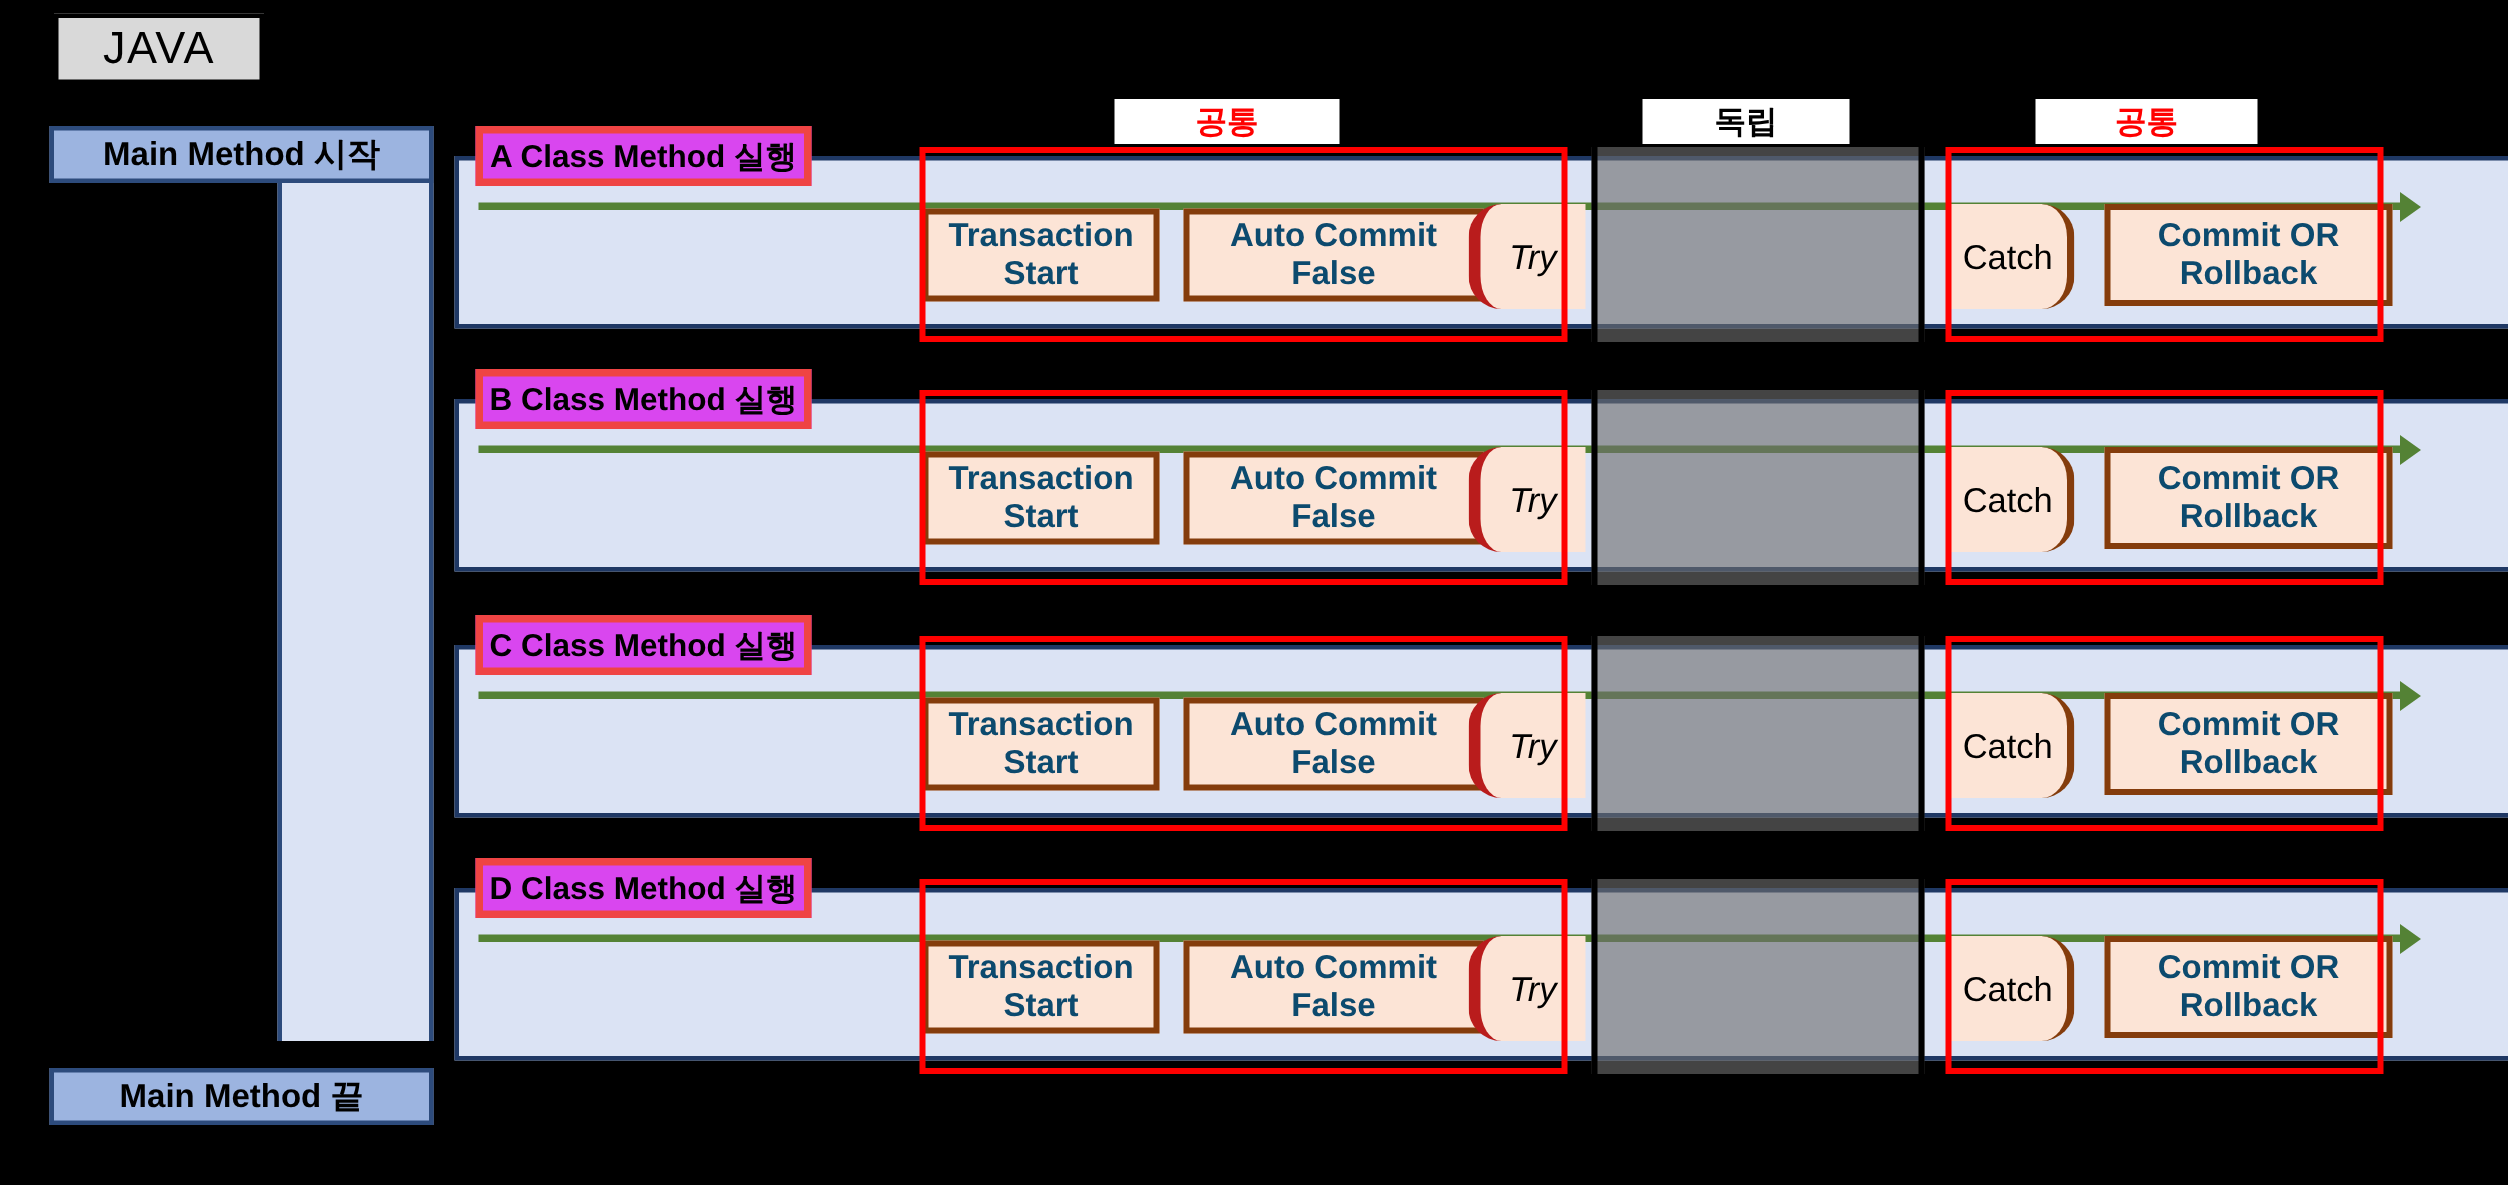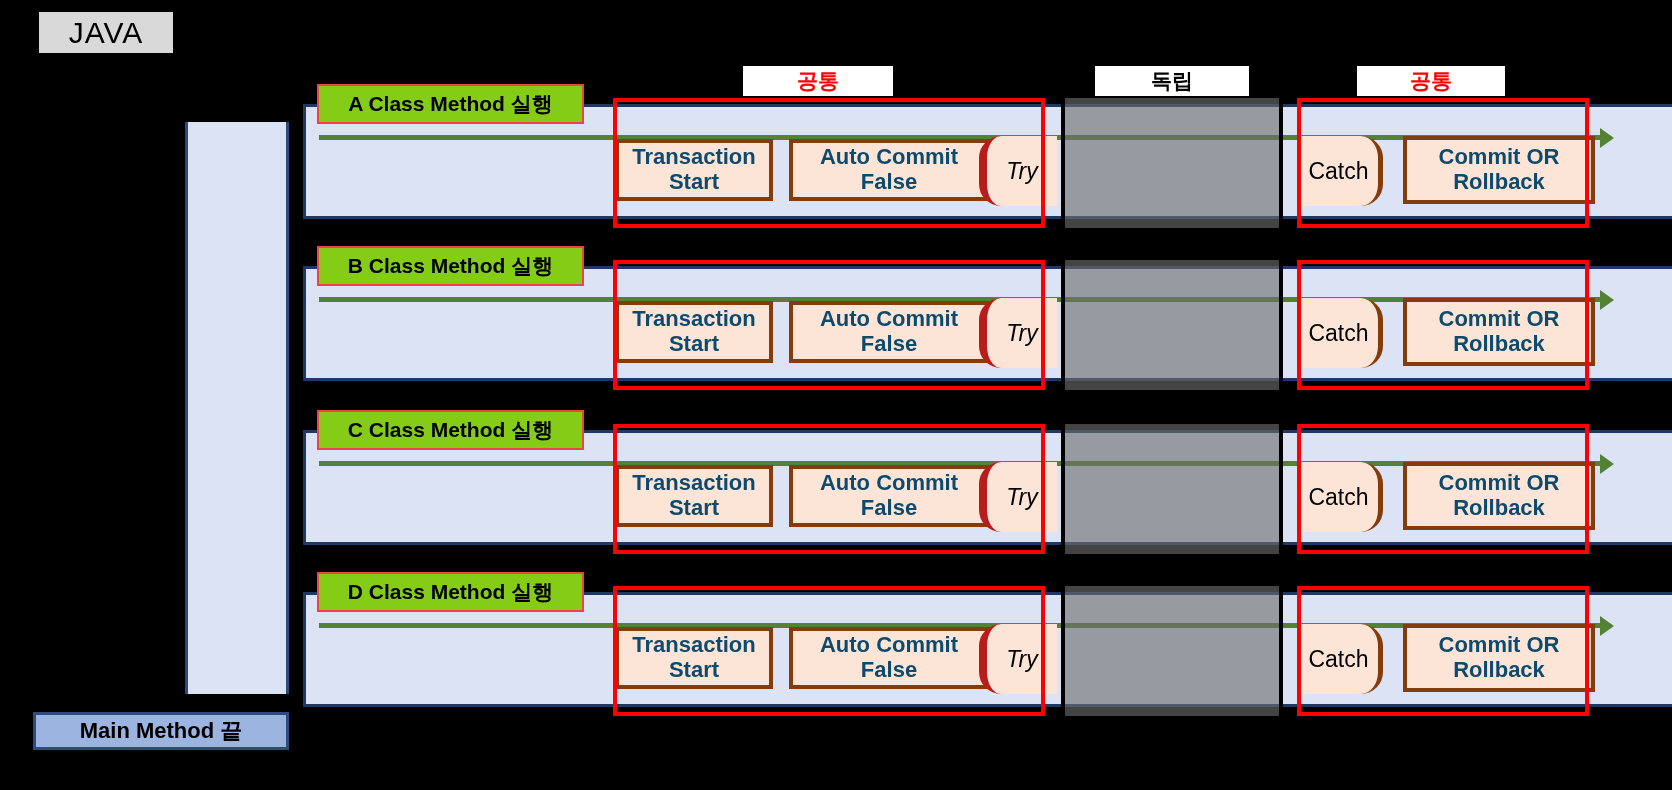--- a/index.html
+++ b/index.html
@@ -34,28 +34,28 @@
     box-sizing:border-box;
   }
 
   
   .col-label{
     position:absolute;height:30px;background:#fff;
     display:flex;align-items:center;justify-content:center;
     font-size:21px;font-weight:bold;
   }
   #label-common-left{left:712px;top:66px;width:150px;color:#ff0000;}
-  #label-independent{left:1064px;top:66px;width:154px;color:#000000;}
+  #label-independent{left:1064px;top:66px;width:138px;color:#000000;}
   #label-common-right{left:1326px;top:66px;width:148px;color:#ff0000;}
 
   
   .row{position:absolute;left:272px;width:1400px;}
   .row-tag{
-    position:absolute;left:14px;top:0;width:267px;height:40px;
-    background:#84cc16;border:2px solid #ef4444;box-sizing:border-box;
+    position:absolute;left:14px;top:0;width:224px;height:40px;
+    background:#d946ef;border:5px solid #ef4444;box-sizing:border-box;
     display:flex;align-items:center;justify-content:center;
     font-size:21px;font-weight:bold;color:#000;z-index:6;
   }
   .row-body{
     position:absolute;left:0;top:20px;width:1400px;height:115px;
     background:#dbe3f4;border:3px solid #1f3864;box-sizing:border-box;
   }
   .row-arrow{
     position:absolute;left:16px;top:51px;width:1282px;height:5px;
     background:#548235;z-index:4;
@@ -95,20 +95,21 @@
   }
 </style>
 </head>
 <body>
 
 <div class="stage">
 
   <div id="java-badge">JAVA</div>
 
   <div id="main-col">
+    <div class="main-bar" id="main-bar-top">Main Method 시작</div>
     <div id="main-spine"></div>
     <div class="main-bar" id="main-bar-bottom">Main Method 끝</div>
   </div>
 
   <div class="col-label" id="label-common-left">공통</div>
   <div class="col-label" id="label-independent">독립</div>
   <div class="col-label" id="label-common-right">공통</div>
 
   <div id="rows-host">
       <div class="row" style="top: 84px;">

